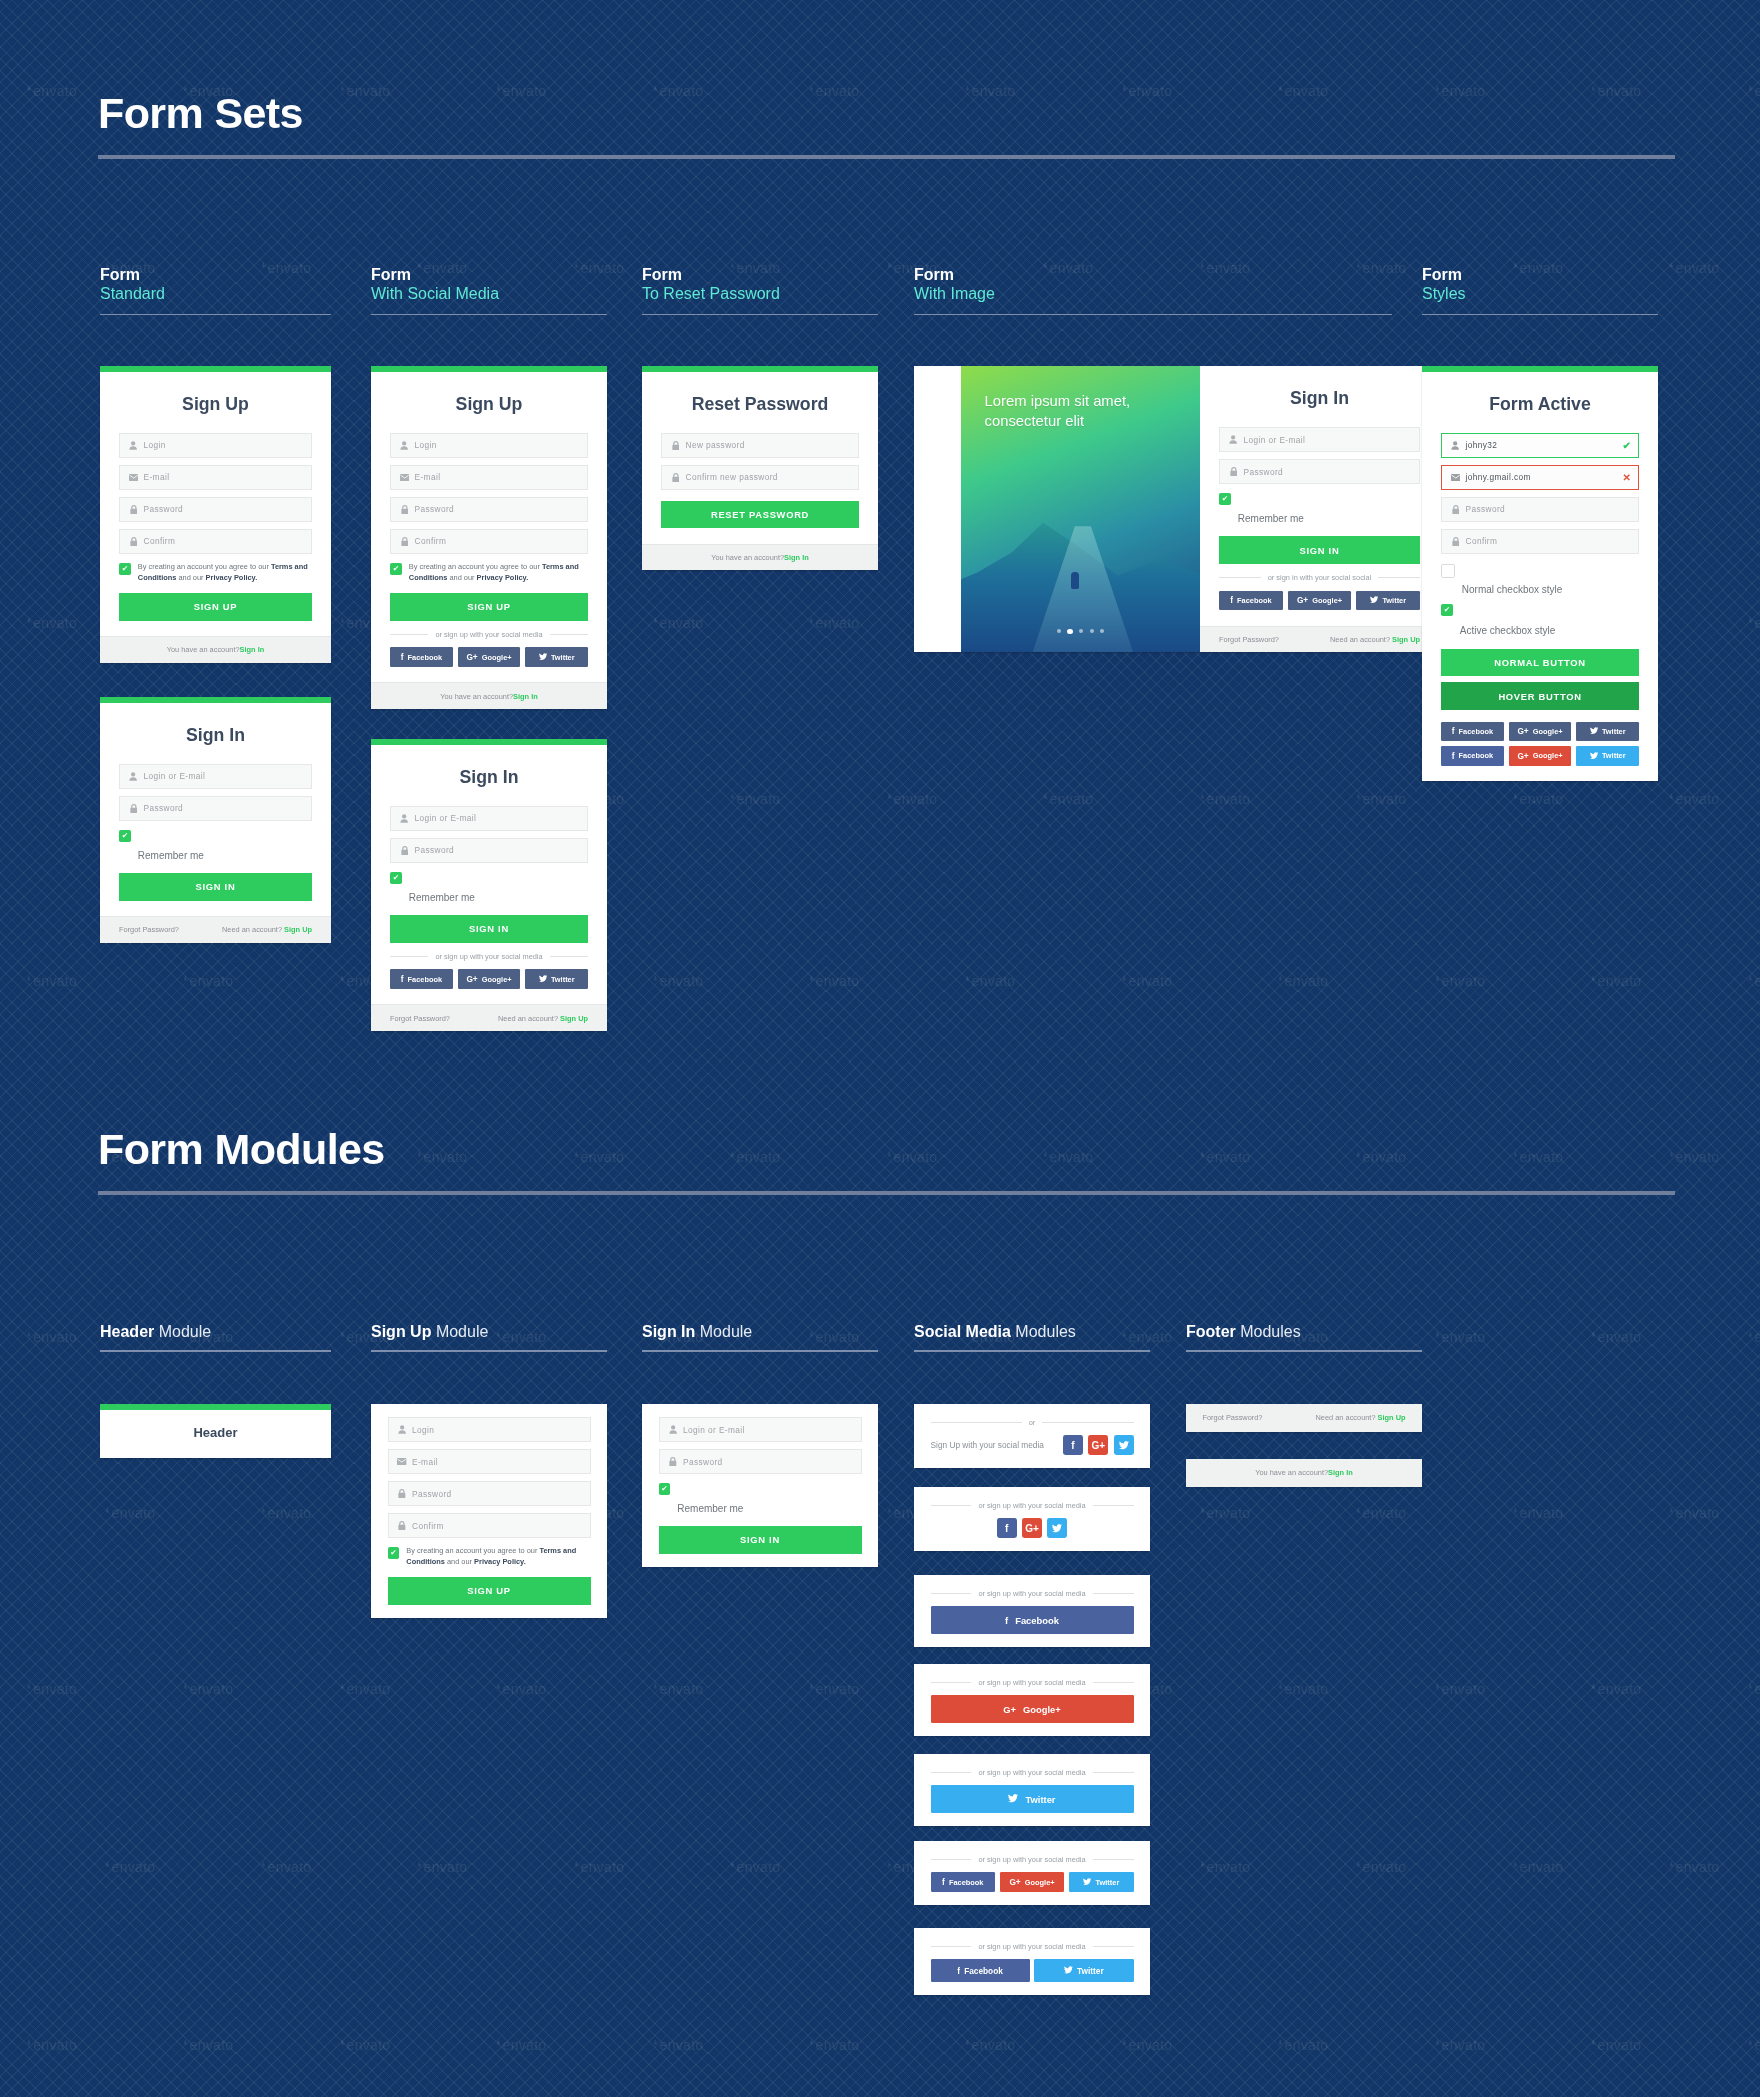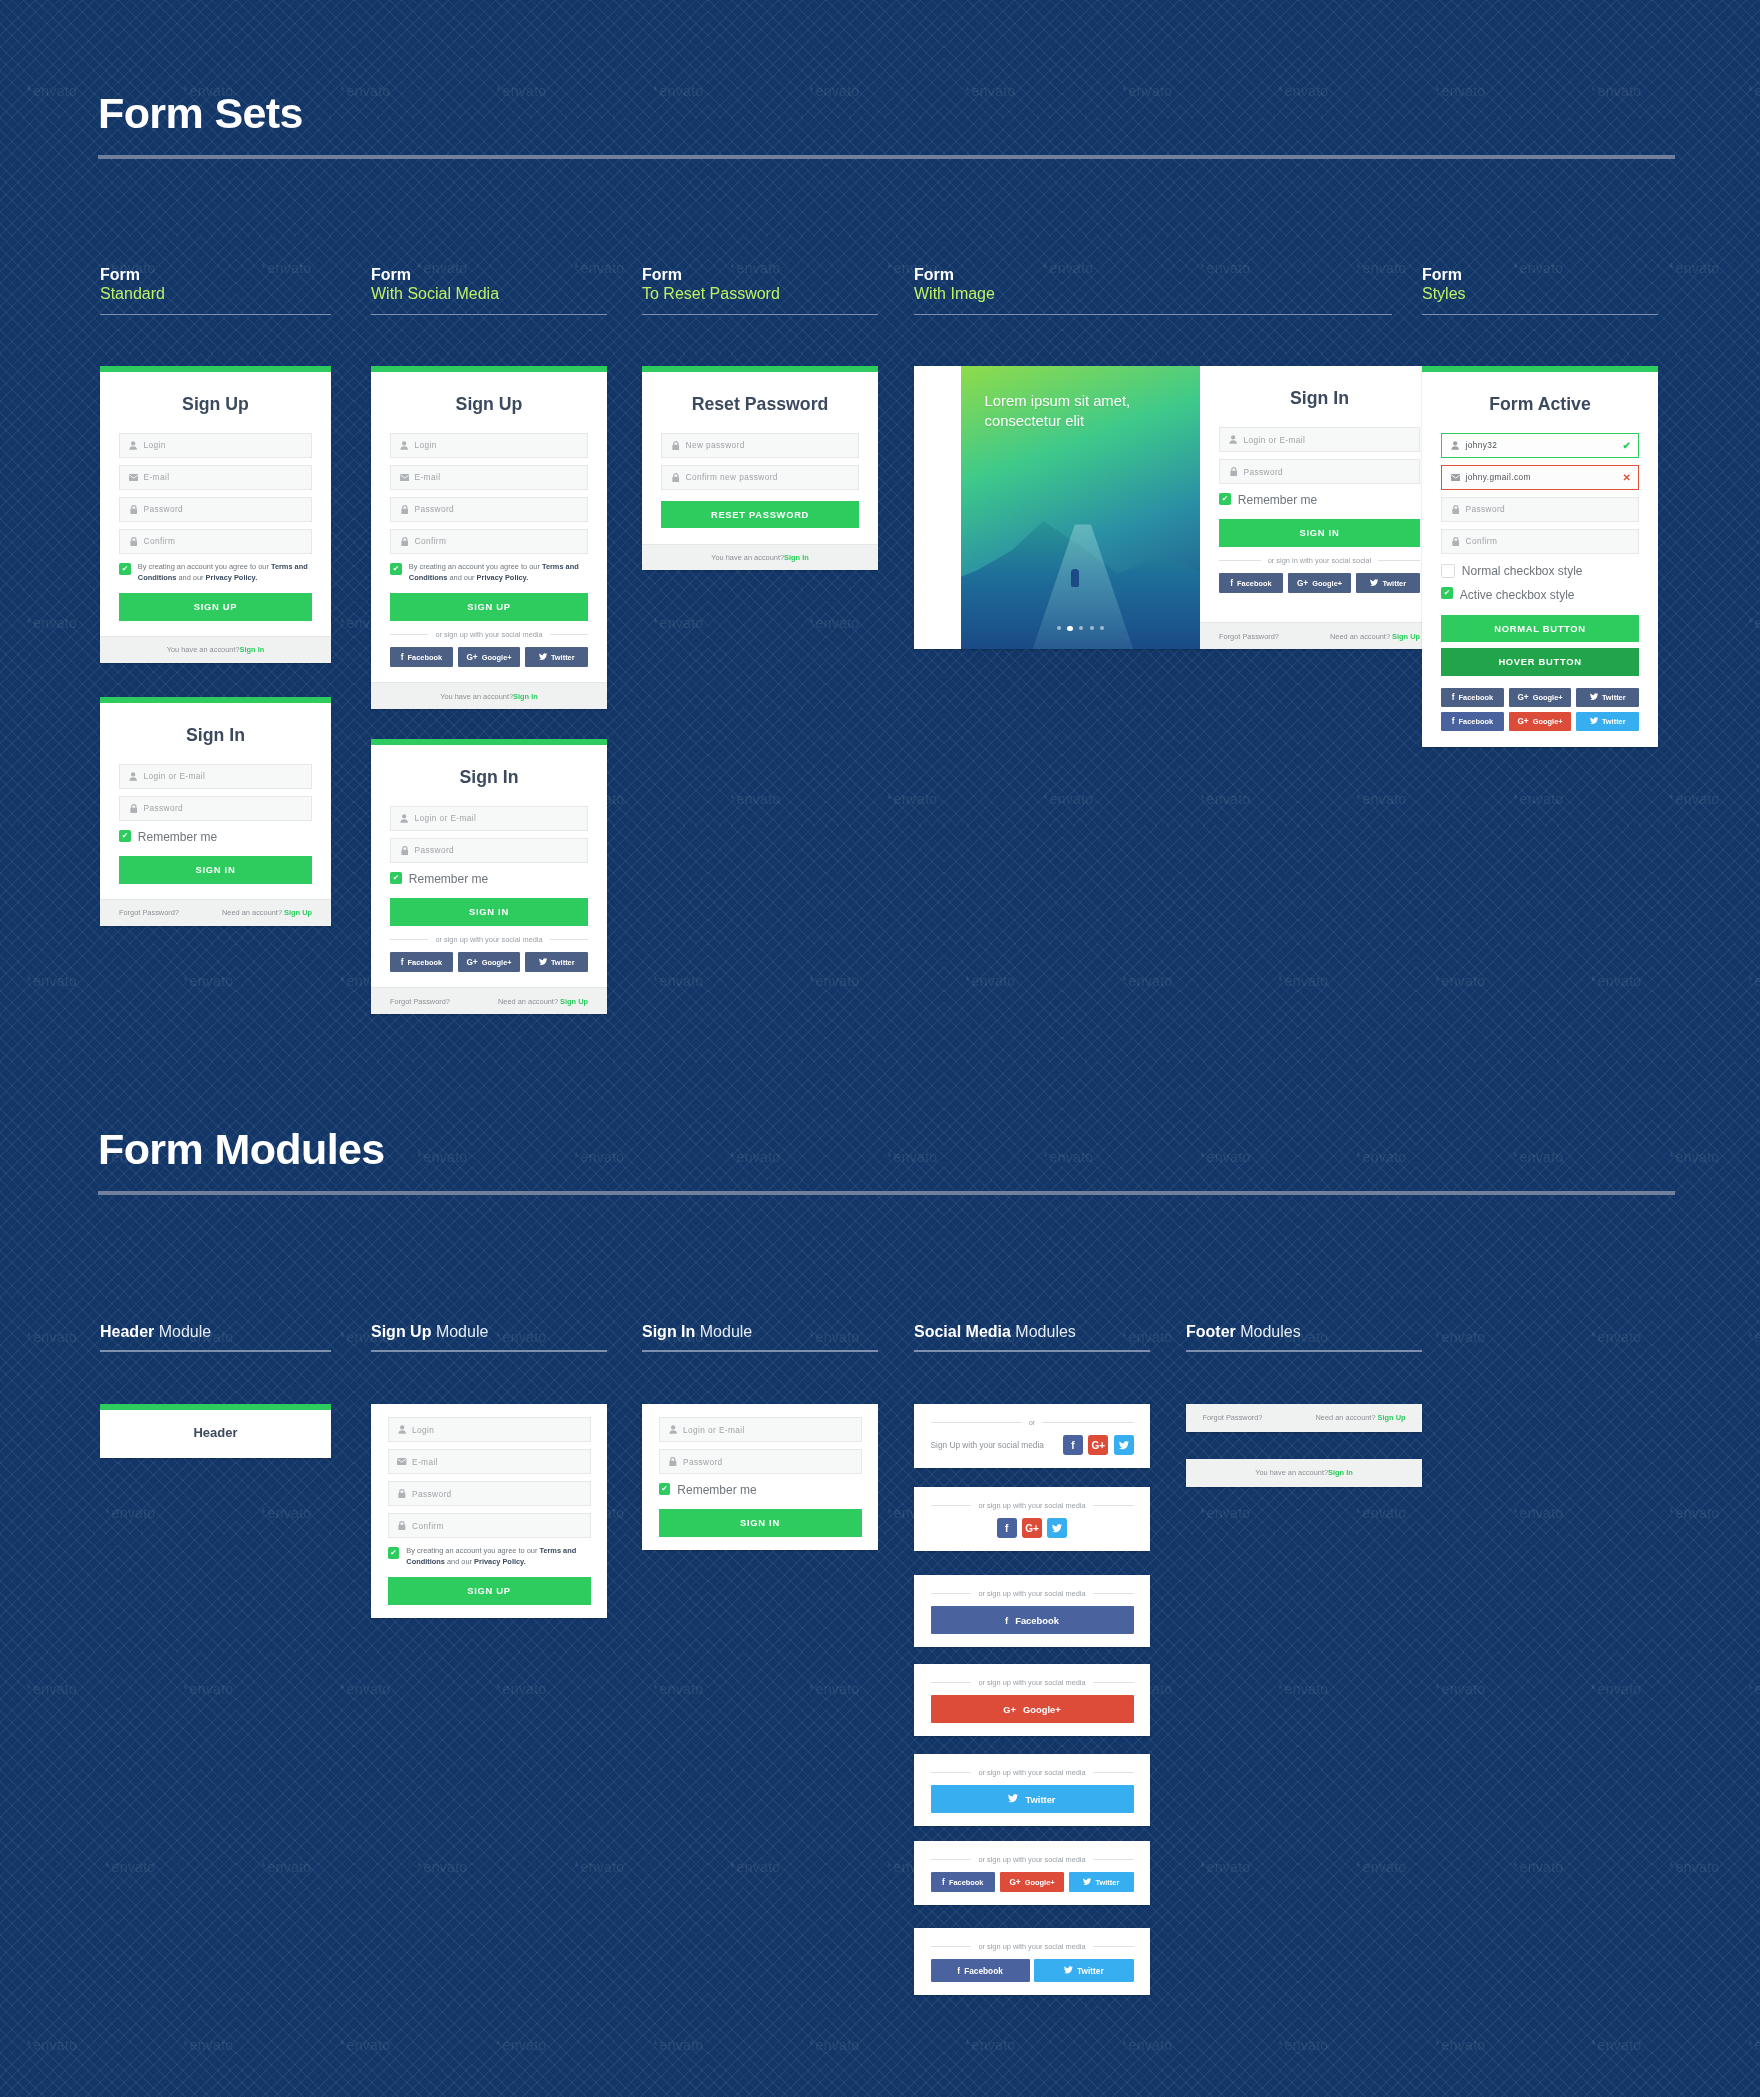--- a/index.html
+++ b/index.html
@@ -34,21 +34,21 @@
     color:#fff;font-size:43px;font-weight:bold;letter-spacing:-0.6px;
     margin:0;line-height:1;
   }
   .section-rule{
     height:3.5px;background:#6f7f9c;margin-top:20px;width:1577px;
   }
 
   
   .col-head{position:absolute;}
   .col-head .ch-top{color:#fff;font-size:16px;font-weight:bold;line-height:1.15;}
-  .col-head .ch-sub{color:#bef264;font-size:16px;font-weight:300;line-height:1.25;}
+  .col-head .ch-sub{color:#5eead4;font-size:16px;font-weight:300;line-height:1.25;}
   .col-head .ch-inline{color:#fff;font-size:16px;font-weight:bold;}
   .col-head .ch-inline-l{color:#e6ecf5;font-size:16px;font-weight:300;}
   .col-head .ch-rule{height:1.2px;background:#7e8ead;margin-top:9.4px;}
 
   
   .card{
     position:absolute;background:#fff;
     box-shadow:0 0.6px 1.8px rgba(0,0,0,.18);
   }
   .card-top-bar{height:5.9px;background:#2ecc5f;}
@@ -73,21 +73,21 @@
 
   .cbrow{display:flex;align-items:flex-start;margin:8.3px 0 9.4px;}
   .cbox{
     width:11.8px;height:11.8px;flex:0 0 11.8px;background:#2ecc5f;border-radius:1.8px;
     display:flex;align-items:center;justify-content:center;color:#fff;
     font-size:7.7px;line-height:1;margin-top:0.6px;
   }
   .cbox.empty{background:#fff;border:0.6px solid #d9dcde;}
   .cbtxt{margin-left:7px;color:#6e757b;font-size:7.4px;line-height:1.45;}
   .cbtxt b{color:#3b4a5e;}
-  .cbtxt.big{font-size:12px;}
+  .cbtxt.big{font-size:10px;margin-top:20px;}
 
   .btn{
     display:block;width:100%;box-sizing:border-box;border:0;
     background:#2ecc5f;color:#fff;text-align:center;
     font-size:9.4px;font-weight:bold;letter-spacing:0.7px;
     padding:8.3px 0;cursor:pointer;font-family:inherit;
   }
   .btn.hover{background:#22a44b;}
 
   .divider{

